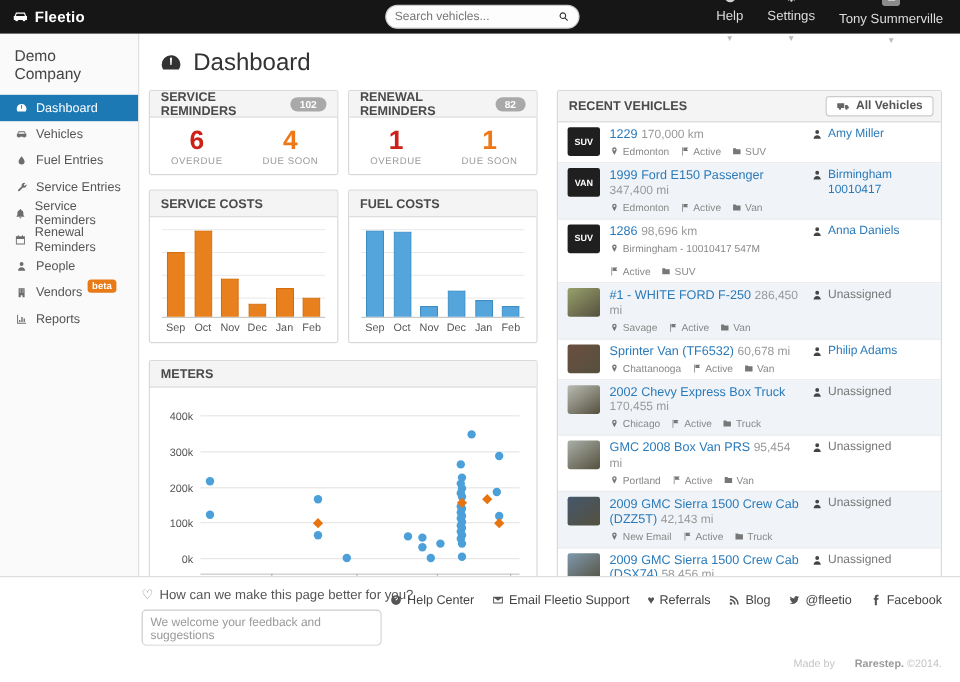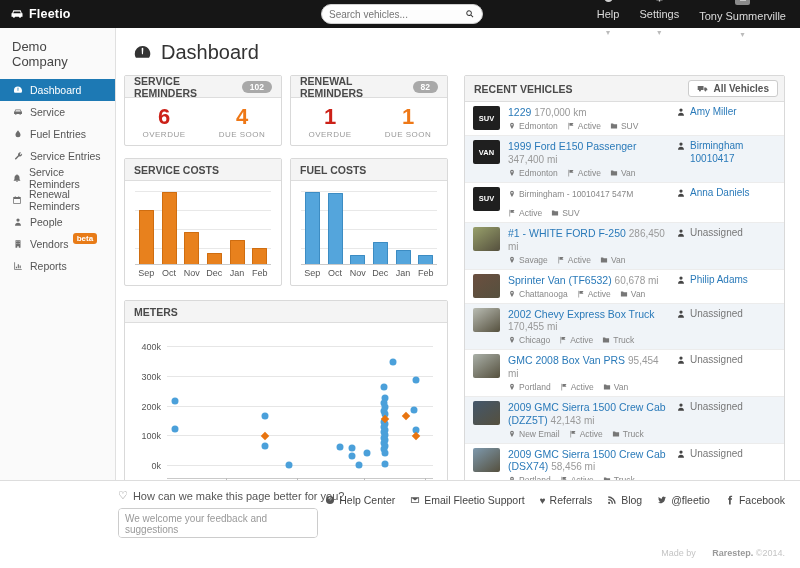--- a/index.html
+++ b/index.html
@@ -163,21 +163,21 @@
           </svg>
         </span>
         <span>Dashboard</span>
       </div>
       <div class="side-item">
         <span class="icn" data-icon="car-icon">
           <svg viewBox="0 0 16 16">
             <path d="M2.5 7.2l1.3-3.4h8.4l1.3 3.4h.8v3.9h-1.4a1.5 1.5 0 01-2.9 0H5.9a1.5 1.5 0 01-2.9 0H1.7V7.2h.8zm2-2.1l-.8 2.1h8.6l-.8-2.1H4.5z"></path>
           </svg>
         </span>
-        <span>Service</span>
+        <span>Vehicles</span>
       </div>
       <div class="side-item">
         <span class="icn" data-icon="fuel-drop-icon">
           <svg viewBox="0 0 16 16">
             <path d="M8 1.8S12 6.4 12 9a4 4 0 11-8 0c0-2.6 4-7.2 4-7.2z"></path>
           </svg>
         </span>
         <span>Fuel Entries</span>
       </div>
       <div class="side-item">
@@ -505,20 +505,21 @@
                   <svg viewBox="0 0 16 16">
                     <path d="M8 2.2a2.6 2.6 0 110 5.2 2.6 2.6 0 010-5.2zM3.2 13.8c0-2.6 2.1-4.7 4.8-4.7s4.8 2.1 4.8 4.7H3.2z"></path>
                   </svg>
                 </span>
                 <span class="op-link">Birmingham 10010417</span>
               </div>
             </div>
             <div class="vrow">
               <div class="vthumb" style="background:#1f1f1f">SUV</div>
               <div class="vmain">
+                <div class="vtitle"><a>1286</a> <span class="vmeter">98,696 km</span></div>
                 <div class="vmeta">
                   <span class="mitem">
                     <span class="icn" data-icon="pin-icon">
                       <svg viewBox="0 0 16 16">
                         <path d="M8 1.6A3.8 3.8 0 004.2 5.4C4.2 8.2 8 14 8 14s3.8-5.8 3.8-8.6A3.8 3.8 0 008 1.6zm0 2.2a1.6 1.6 0 110 3.2 1.6 1.6 0 010-3.2z"></path>
                       </svg>
                     </span>
                     <span>Birmingham - 10010417 547M</span>
                   </span>
                   <span class="mitem">

